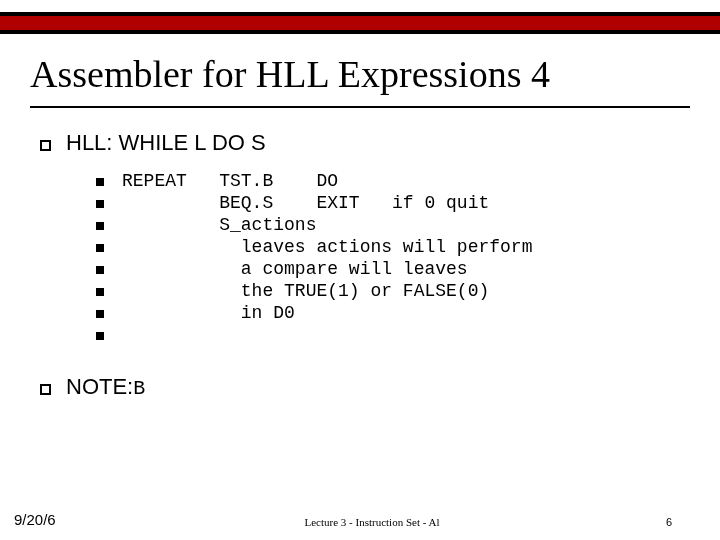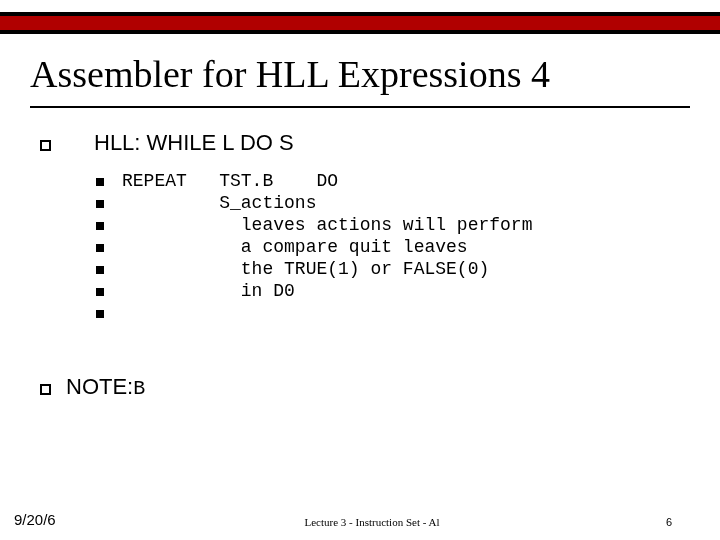--- a/index.html
+++ b/index.html
@@ -58,21 +58,20 @@
     left: 40px;
     right: 40px;
   }
 
   .lvl1 {
     font-family: Arial, Helvetica, sans-serif;
     font-size: 22px;
     margin-bottom: 8px;
     display: flex;
     align-items: baseline;
-    gap: 28px;
   }
   .lvl1 .bullet {
     width: 26px;
     flex: 0 0 26px;
     display: inline-block;
     text-align: left;
   }
   .sq-open {
     display: inline-block;
     width: 11px;
@@ -174,29 +173,33 @@
       <span>HLL:  WHILE L DO S</span>
     </div>
 
     <div class="lvl2-block">
       <div class="lvl2-row">
         <span class="b2"><span class="sq-solid"></span></span>
         <span class="code">REPEAT   TST.B    DO</span>
       </div>
       <div class="lvl2-row">
         <span class="b2"><span class="sq-solid"></span></span>
+        <span class="code">         BEQ.S    EXIT   if 0 quit</span>
+      </div>
+      <div class="lvl2-row">
+        <span class="b2"><span class="sq-solid"></span></span>
         <span class="code">         S_actions</span>
       </div>
       <div class="lvl2-row">
         <span class="b2"><span class="sq-solid"></span></span>
         <span class="code">           leaves actions will perform</span>
       </div>
       <div class="lvl2-row">
         <span class="b2"><span class="sq-solid"></span></span>
-        <span class="code">           a compare quit leaves</span>
+        <span class="code">           a compare will leaves</span>
       </div>
       <div class="lvl2-row">
         <span class="b2"><span class="sq-solid"></span></span>
         <span class="code">           the TRUE(1) or FALSE(0)</span>
       </div>
       <div class="lvl2-row">
         <span class="b2"><span class="sq-solid"></span></span>
         <span class="code">           in D0</span>
       </div>
       <div class="lvl2-row">

